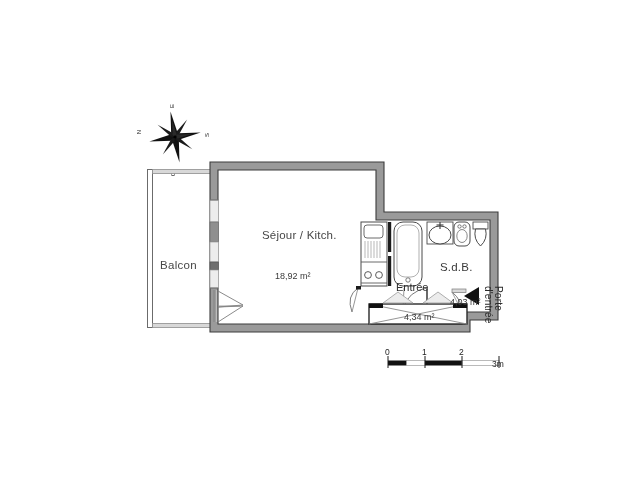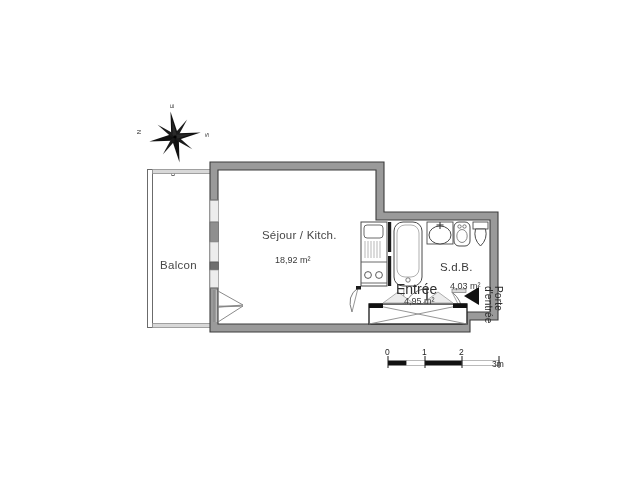--- a/index.html
+++ b/index.html
@@ -34,33 +34,34 @@
     font-family: "Liberation Sans", sans-serif;
   }
   .room-name {
     font-size: 11.5px;
     color: #474747;
     letter-spacing: 0.2px;
   }
   .room-area {
     font-size: 9px;
     color: #3a3a3a;
+    margin-top: 16px;
   }
   .balcon-name {
     font-size: 11.5px;
     color: #474747;
     letter-spacing: 0.3px;
   }
   .sdb-name {
     font-size: 11.5px;
     color: #3a3a3a;
     letter-spacing: 0.2px;
   }
   .entree-name {
-    font-size: 14px;
+    font-size: 11px;
     color: #2f2f2f;
   }
   .porte-label {
     font-size: 10px;
     color: #2a2a2a;
     writing-mode: vertical-rl;
     text-orientation: mixed;
     line-height: 1.05;
     letter-spacing: 0.2px;
   }
@@ -269,21 +270,21 @@
 
   <div class="txt-label balcon-name" style="left:160px; top:259px;text-align:right;">Balcon</div>
 
   <div class="txt-label room-name" style="left:262px; top:229px;">Séjour / Kitch.</div>
   <div class="txt-label room-area" style="left:275px; top:255px;">18,92 m²</div>
 
   <div class="txt-label sdb-name" style="left:440px; top:249px;margin-top:12px;">S.d.B.</div>
   <div class="txt-label room-area" style="left:450px; top:281px;">4,03 m²</div>
 
   <div class="txt-label entree-name" style="left:396px; top:281px;">Entrée</div>
-  <div class="txt-label room-area" style="left:404px; top:296px;">4,95 m²</div>
+  <div class="txt-label room-area" style="left:404px; top:296px;">4,34 m²</div>
 
   <div class="txt-label porte-label" style="left:482px; top:286px;">
     <span>Porte</span><br>
     <span>d'entrée</span>
   </div>
 
   <div class="scale-num" style="left:385px; top:347px;">0</div>
   <div class="scale-num" style="left:422px; top:347px;">1</div>
   <div class="scale-num" style="left:459px; top:347px;">2</div>
   <div class="scale-num" style="left:492px; top:359px;">3m</div>

